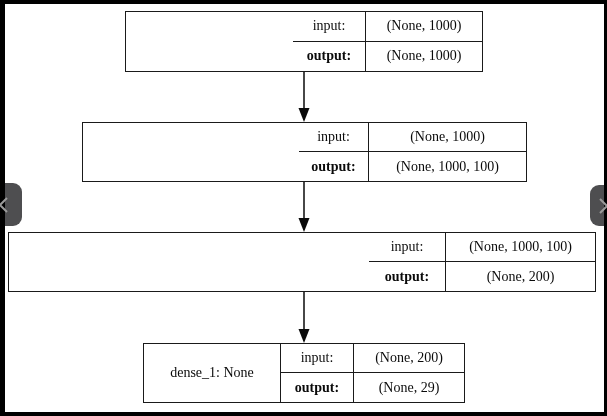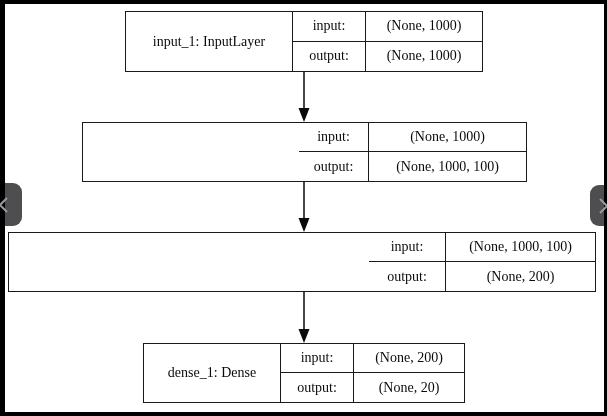--- a/index.html
+++ b/index.html
@@ -26,39 +26,38 @@
     display: grid;
     grid-template-rows: 1fr 1fr;
     font-size: 14px;
     color: #0a0a0a;
     box-sizing: border-box;
     z-index: 2;
   }
   .cell { display: flex; align-items: center; justify-content: center; white-space: nowrap; }
   .name-cell  { grid-column: 1; grid-row: 1 / span 2; border-right: 1px solid var(--node-border, #1a1a1a); }
   .label-in   { grid-column: 2; grid-row: 1; border-right: 1px solid var(--node-border, #1a1a1a); border-bottom: 1px solid var(--node-border, #1a1a1a); }
-  .label-out  { grid-column: 2; grid-row: 2; border-right: 1px solid var(--node-border, #1a1a1a); }
+  .label-out  { grid-column: 2; grid-row: 2; border-right: 1px solid var(--node-border, #1a1a1a); font-weight: bold; }
   .val-in     { grid-column: 3; grid-row: 1; border-bottom: 1px solid var(--node-border, #1a1a1a); }
   .val-out    { grid-column: 3; grid-row: 2; }
 
   .edge { position: absolute; z-index: 1; }
 
   
   .nav-handle { position: absolute; background: var(--handle, #4e4e50); z-index: 5; }
   .nav-left   { left: 0;     top: 183px; width: 22px; height: 43px; border-radius: 0 9px 9px 0; }
   .nav-right  { left: 590px; top: 185px; width: 17px; height: 41px; border-radius: 9px 0 0 9px; }
   .nav-chevron { position: absolute; z-index: 20; color: var(--chevron, #9a9a9a); line-height: 0; }
   .chev-left  { left: -2px;  top: 196px; }
   .chev-right { left: 597px; top: 197px; }
 </style>
 </head>
 <body>
 
 <div class="node" style="left:125px; top:11px; width:358px; height:61px; grid-template-columns:167px 73px 1fr;">
-  <div class="cell name-cell">input_1: InputLayer</div>
   <div class="cell label-in">input:</div>
   <div class="cell val-in">(None, 1000)</div>
   <div class="cell label-out">output:</div>
   <div class="cell val-out">(None, 1000)</div>
 </div>
 
 <div class="edge" style="left:296px; top:72px;">
   <svg width="16" height="50">
     <line x1="8" y1="0" x2="8" y2="37" stroke="#0a0a0a" stroke-width="1.5"></line>
     <polygon points="8,50 2.5,36 13.5,36" fill="#0a0a0a"></polygon>
@@ -87,25 +86,25 @@
 </div>
 
 <div class="edge" style="left:296px; top:292px;">
   <svg width="16" height="51">
     <line x1="8" y1="0" x2="8" y2="38" stroke="#0a0a0a" stroke-width="1.5"></line>
     <polygon points="8,51 2.5,37 13.5,37" fill="#0a0a0a"></polygon>
   </svg>
 </div>
 
 <div class="node" style="left:143px; top:343px; width:322px; height:60px; grid-template-columns:137px 73px 1fr;">
-  <div class="cell name-cell">dense_1: Dense</div>
+  <div class="cell name-cell">dense_1: None</div>
   <div class="cell label-in">input:</div>
   <div class="cell val-in">(None, 200)</div>
   <div class="cell label-out">output:</div>
-  <div class="cell val-out">(None, 20)</div>
+  <div class="cell val-out">(None, 29)</div>
 </div>
 
 <div class="frame frame-top"></div>
 <div class="frame frame-bottom"></div>
 <div class="frame frame-left"></div>
 <div class="frame frame-right"></div>
 
 <div class="nav-handle nav-left"></div>
 <div class="nav-handle nav-right"></div>
 <span class="nav-chevron chev-left">

